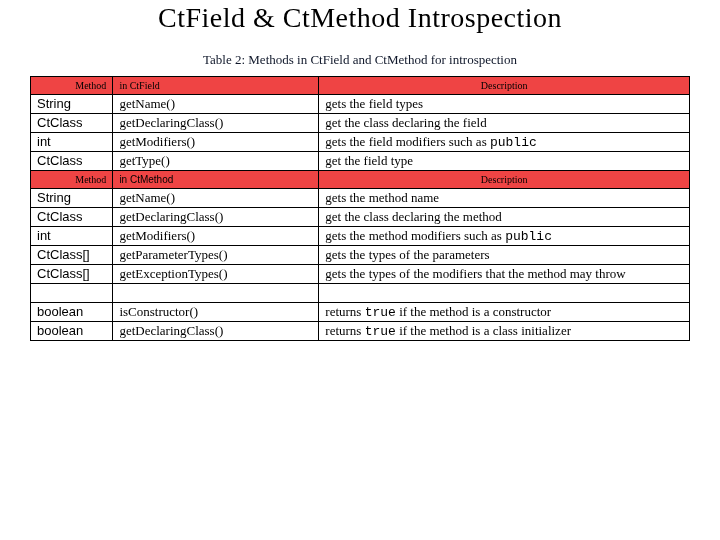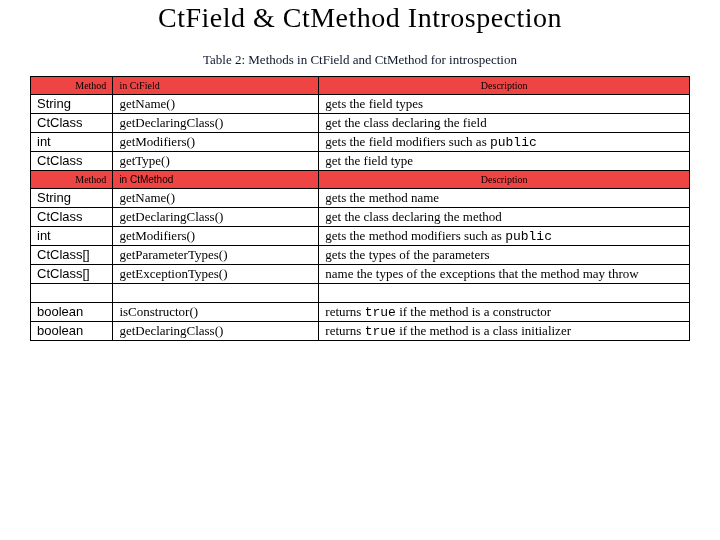--- a/index.html
+++ b/index.html
@@ -134,21 +134,21 @@
       <td class="col-desc">gets the method modifiers such as <span class="inline-code">public</span></td>
     </tr>
     <tr class="data-row">
       <td class="col-return">CtClass[]</td>
       <td class="col-method">getParameterTypes()</td>
       <td class="col-desc">gets the types of the parameters</td>
     </tr>
     <tr class="data-row">
       <td class="col-return">CtClass[]</td>
       <td class="col-method">getExceptionTypes()</td>
-      <td class="col-desc">name the types of the exceptions that the method may throw</td>
+      <td class="col-desc">gets the types of the modifiers that the method may throw</td>
     </tr>
     <tr class="data-row">
       <td class="col-return">&nbsp;</td>
       <td class="col-method">&nbsp;</td>
       <td class="col-desc">&nbsp;</td>
     </tr>
     <tr class="data-row">
       <td class="col-return">boolean</td>
       <td class="col-method">isConstructor()</td>
       <td class="col-desc">returns <span class="inline-code">true</span> if the method is a constructor</td>

